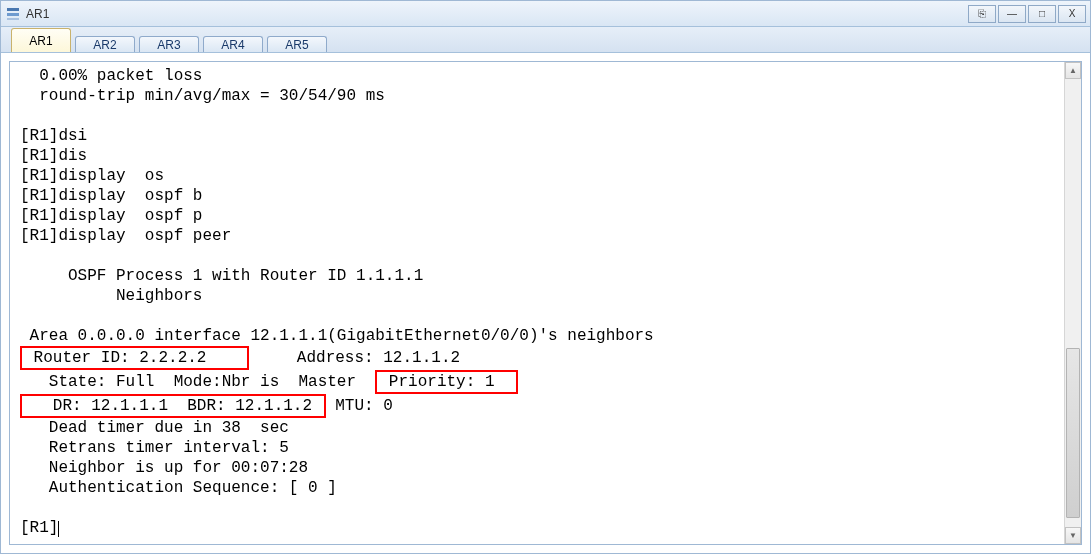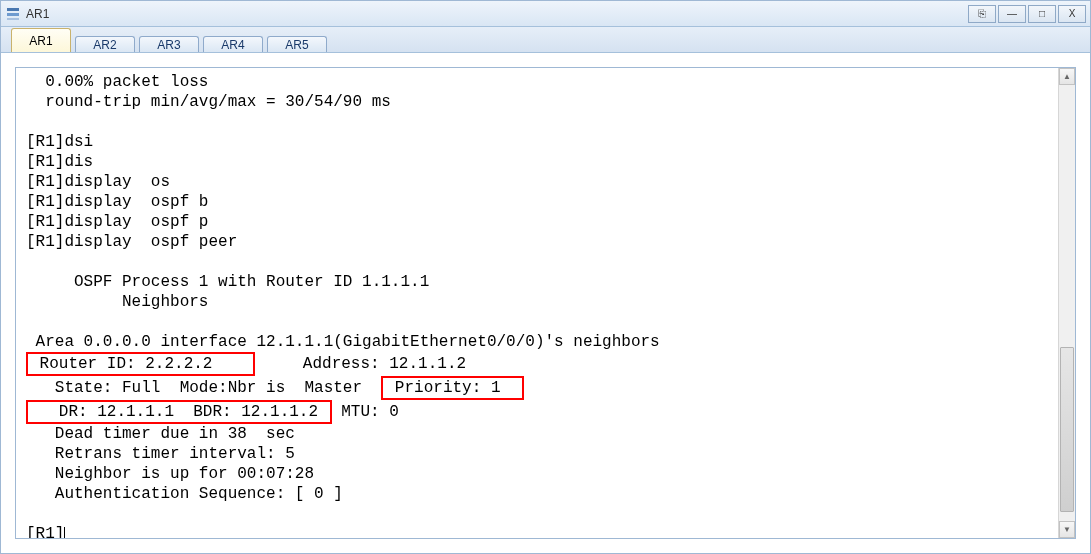--- a/index.html
+++ b/index.html
@@ -84,21 +84,21 @@
       border-color: #c9b26c;
       color: #000;
       height: 24px;
       font-weight: 400;
     }
     .terminal-wrap {
       flex: 1;
       position: relative;
       background: #fff;
       border: 1px solid #9fb8d4;
-      margin: 14px;
+      margin: 8px;
     }
     .terminal {
       position: absolute;
       inset: 0;
       padding: 4px 10px 4px 10px;
       font-family: "Courier New", monospace;
       font-size: 16px;
       line-height: 20px;
       color: #000;
       white-space: pre;

